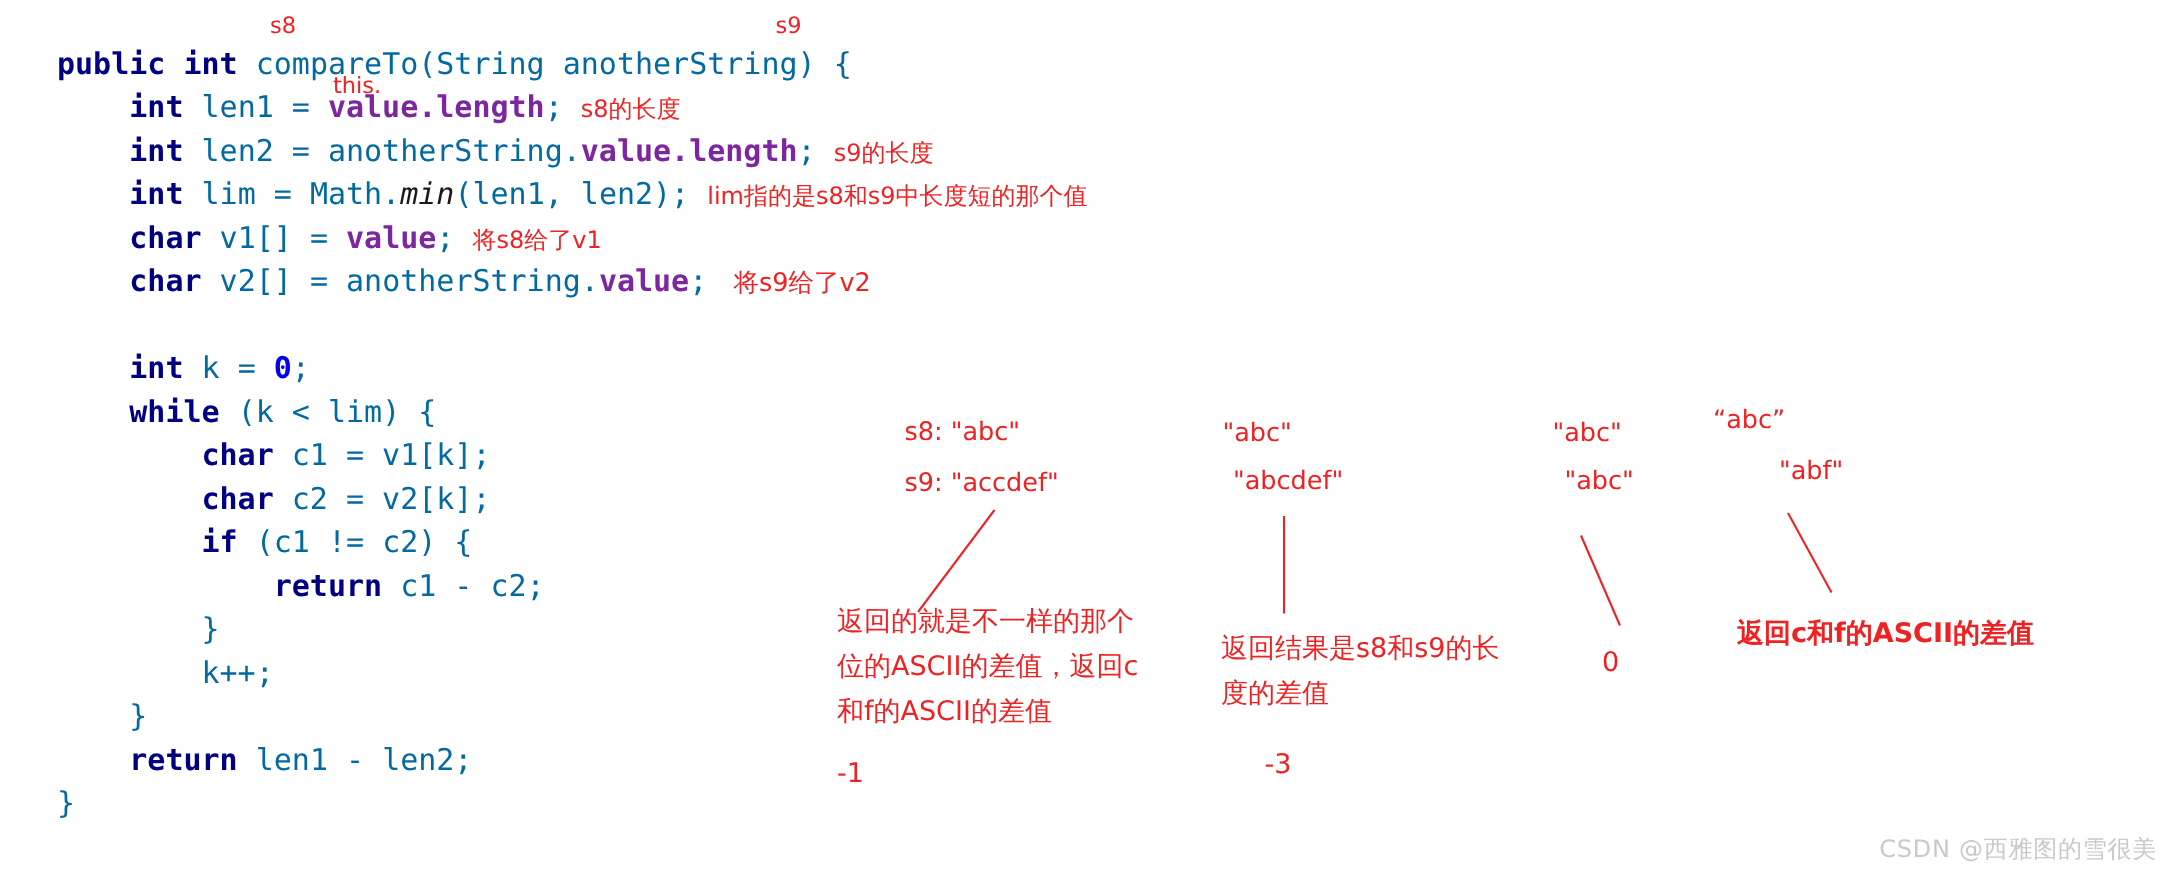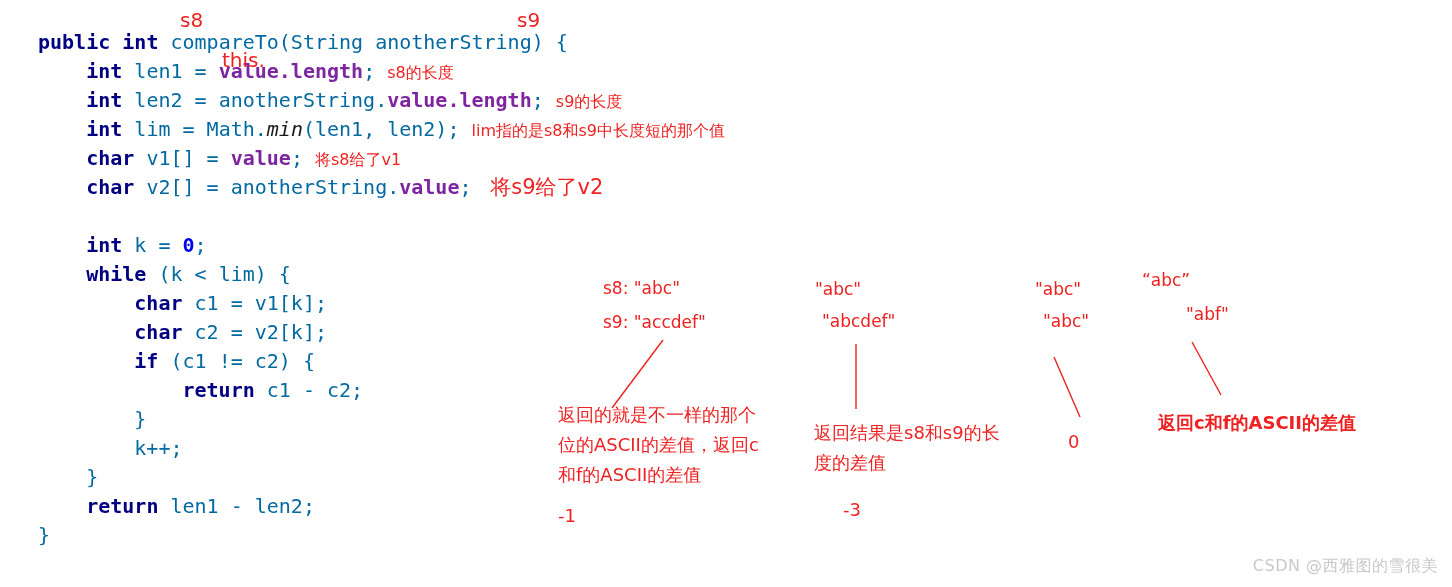--- a/index.html
+++ b/index.html
@@ -37,30 +37,30 @@
   .num      { color: #0000ee; font-weight: bold; }
   .ital     { font-style: italic; color: #1a1a1a; }
 
   
   .inline-note {
     color: #ee2222;
     font-family: "DejaVu Sans", sans-serif;
     font-weight: normal;
     font-size: 16px;
   }
-  .inline-note.sm { font-size: 21px; }
+  .inline-note.sm { font-size: 17px; }
 
   
   .anno {
     position: absolute;
     color: #ee2222;
     font-family: "DejaVu Sans", sans-serif;
     white-space: pre;
   }
-  .anno.tiny  { font-size: 20px; }
+  .anno.tiny  { font-size: 15px; }
   .anno.mid   { font-size: 17px; }
   .anno.big   { font-size: 18px; }
   .anno.block { white-space: normal; line-height: 30px; }
 
   
   #connectors {
     position: absolute;
     left: 0; top: 0;
     width: 1452px; height: 587px;
     pointer-events: none;

